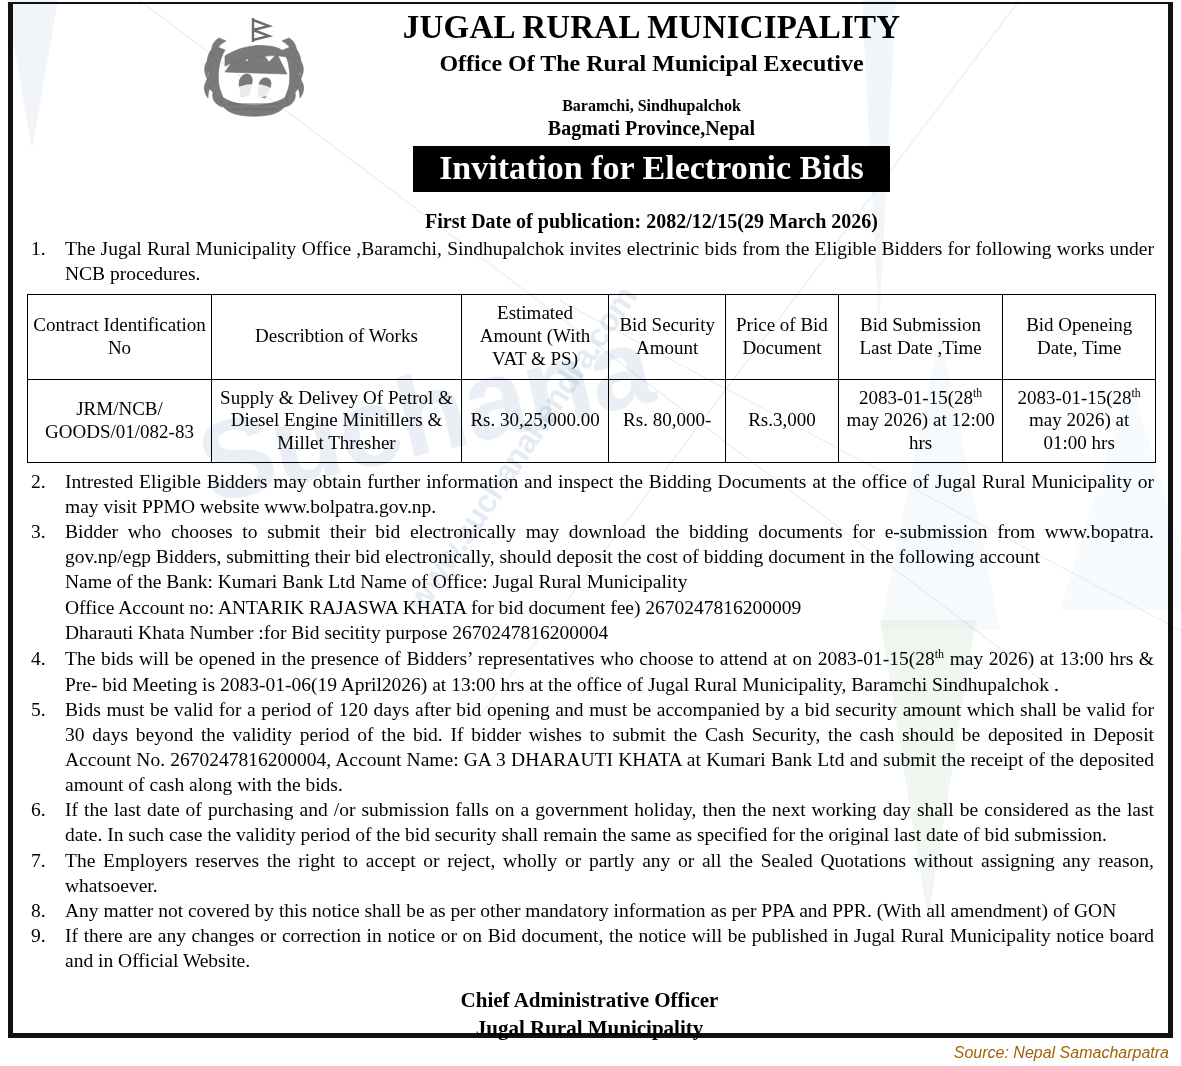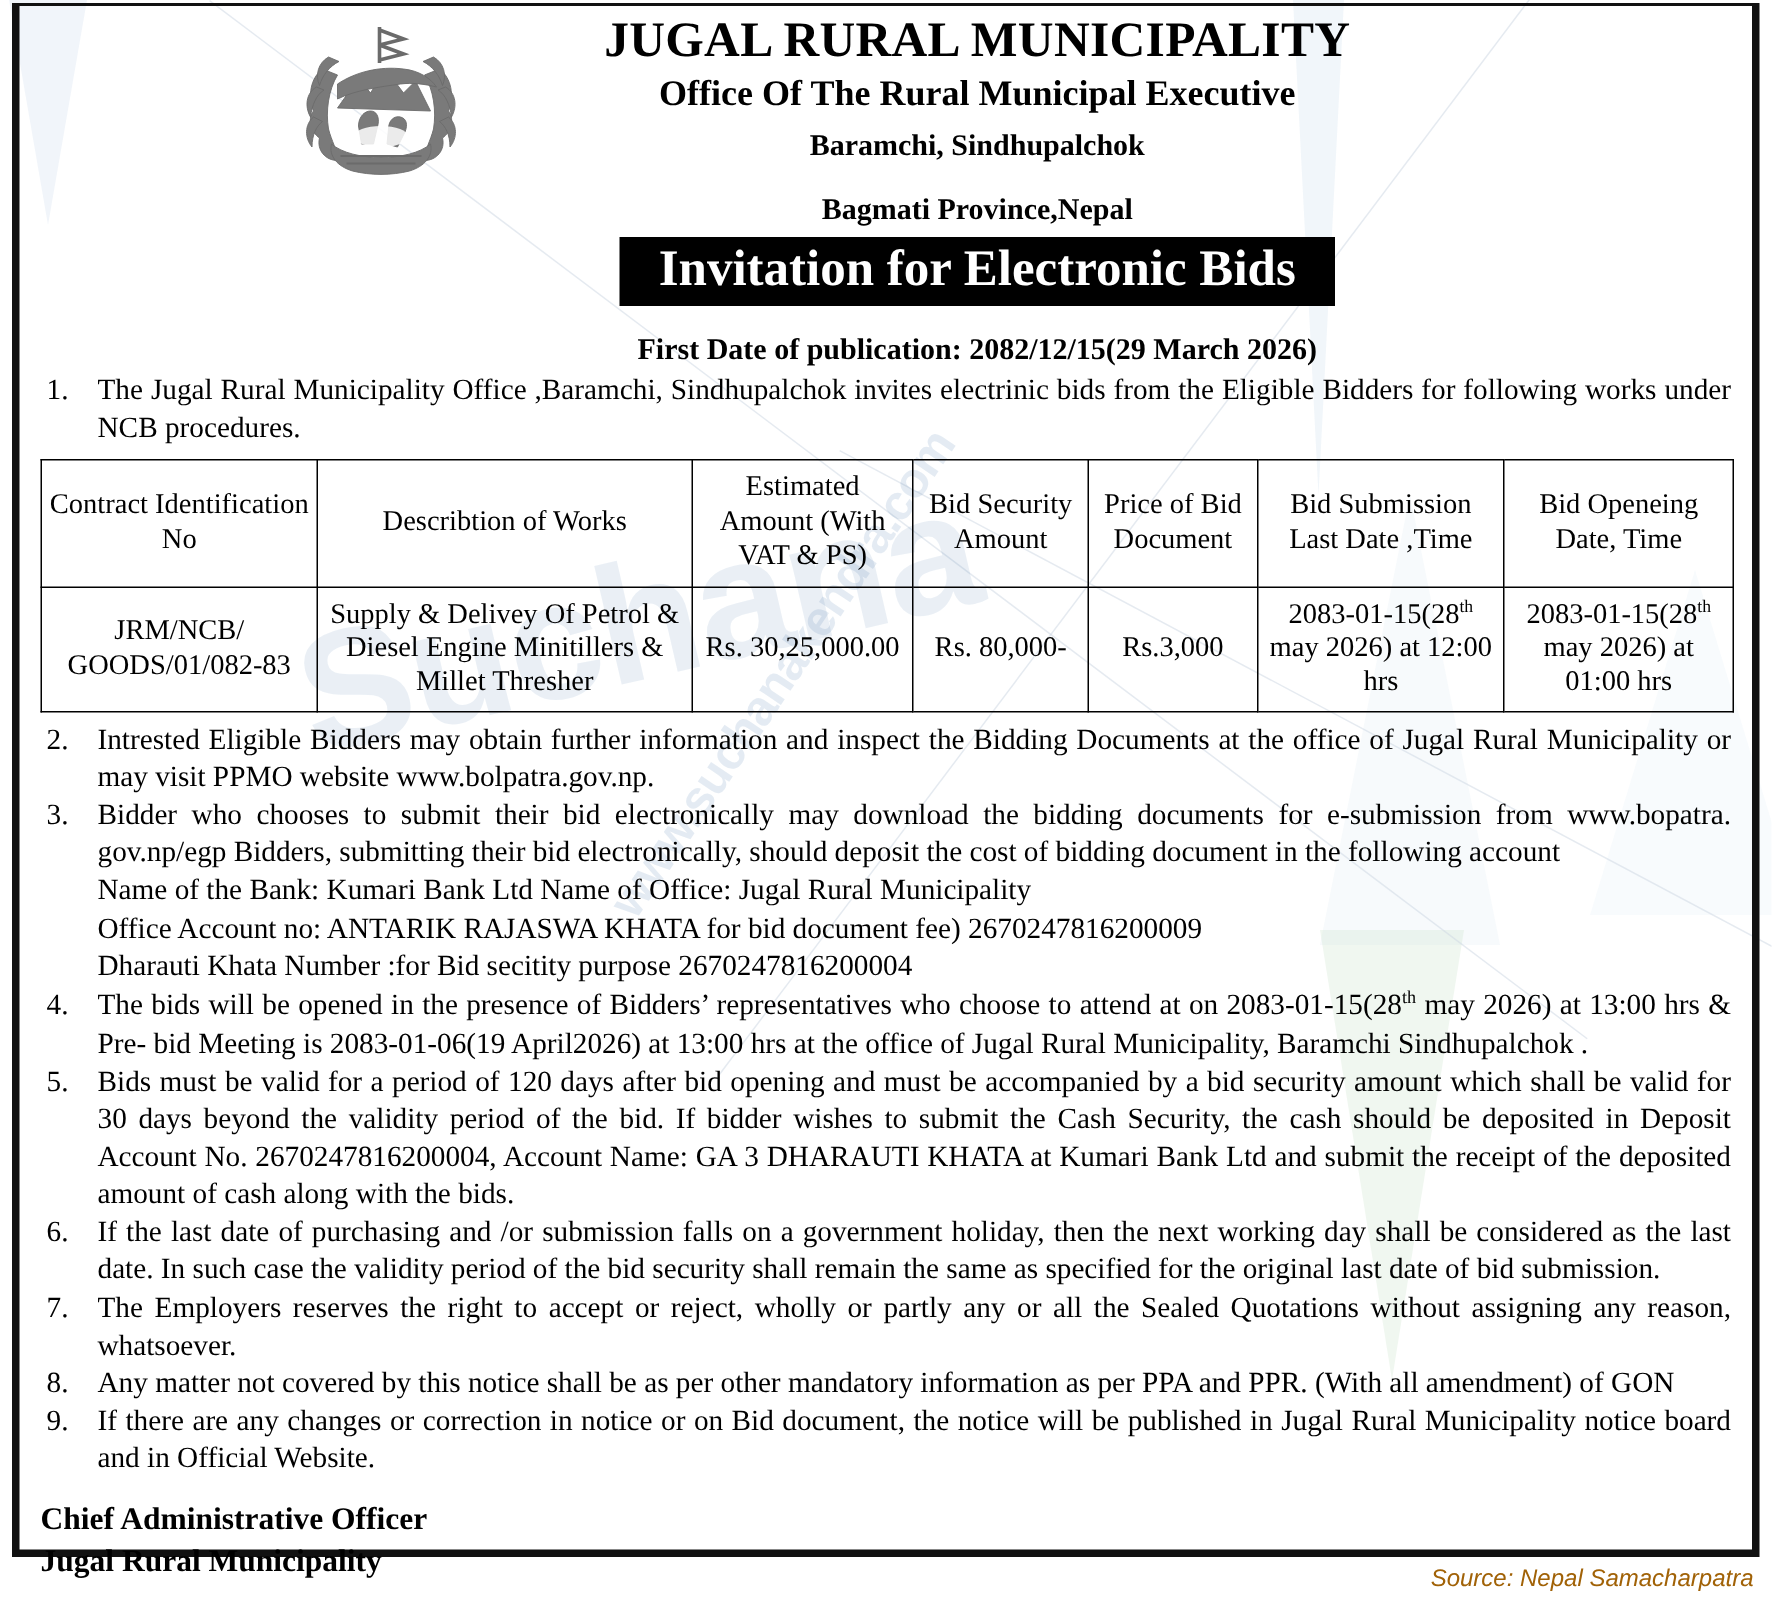--- a/index.html
+++ b/index.html
@@ -137,28 +137,28 @@
     letter-spacing: 0.2px;
     line-height: 1.05;
   }
   .org-office {
     font-size: 24px;
     font-weight: 700;
     line-height: 1.35;
     margin-top: 2px;
   }
   .org-place {
-    font-size: 20px;
-    font-weight: 700;
-    margin-top: 7px;
+    font-size: 16px;
+    font-weight: 700;
+    margin-top: 18px;
   }
   .org-prov {
     font-size: 20px;
     font-weight: 700;
-    margin-top: 20px;
+    margin-top: 2px;
   }
   .banner-wrap {
     text-align: center;
     padding-left: 120px;
     margin-top: 6px;
   }
   .banner {
     display: inline-block;
     background: #000000;
     color: #ffffff;
@@ -226,21 +226,21 @@
   .col1 { width: 16.4%; }
   .col2 { width: 22.5%; }
   .col3 { width: 13.0%; }
   .col4 { width: 10.2%; }
   .col5 { width: 9.8%; }
   .col6 { width: 14.6%; }
   .col7 { width: 13.5%; }
 
   
   .sig {
-    text-align: left;
+    text-align: center;
     font-size: 21px;
     font-weight: 700;
     line-height: 1.3;
     margin-top: 14px;
     padding-right: 4px;
   }
 
   
   .source {
     position: absolute;

